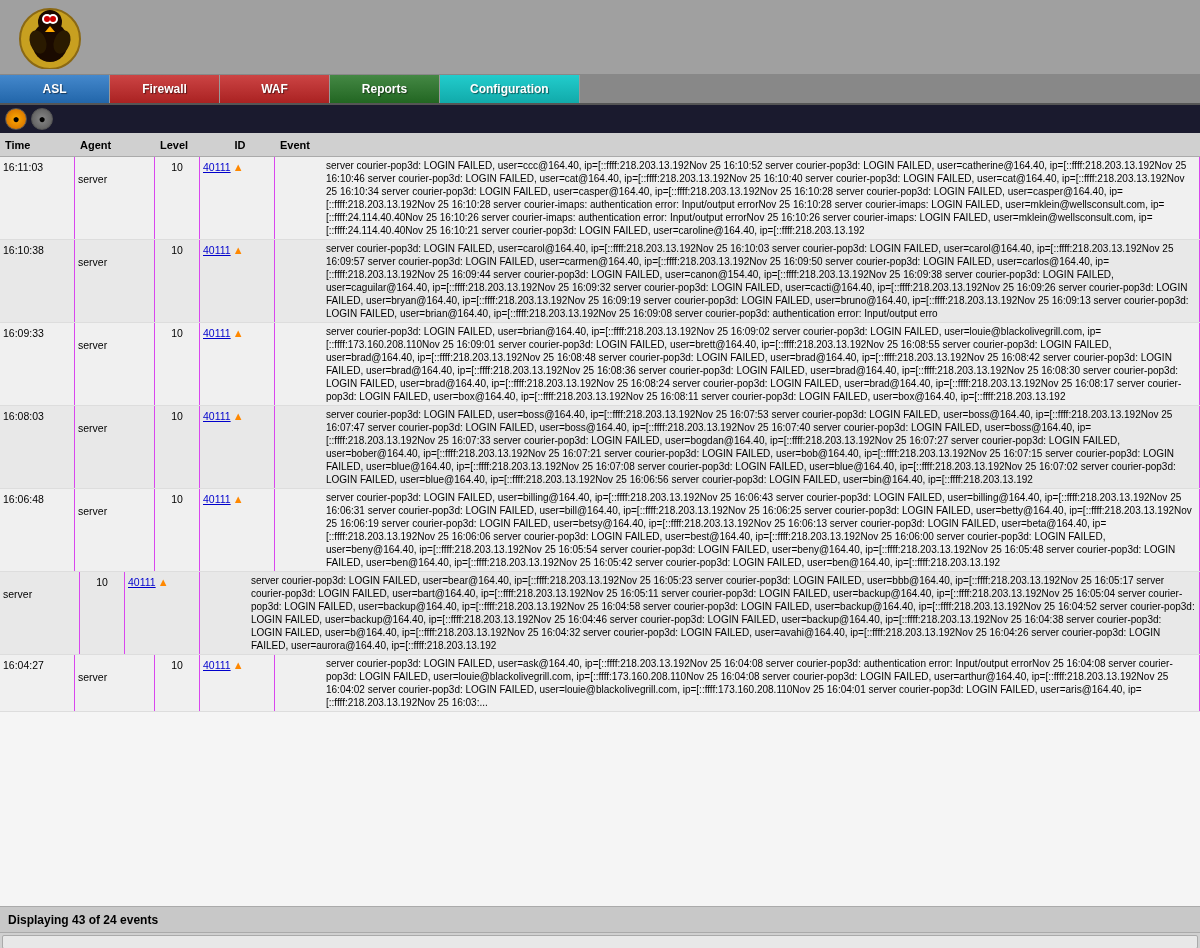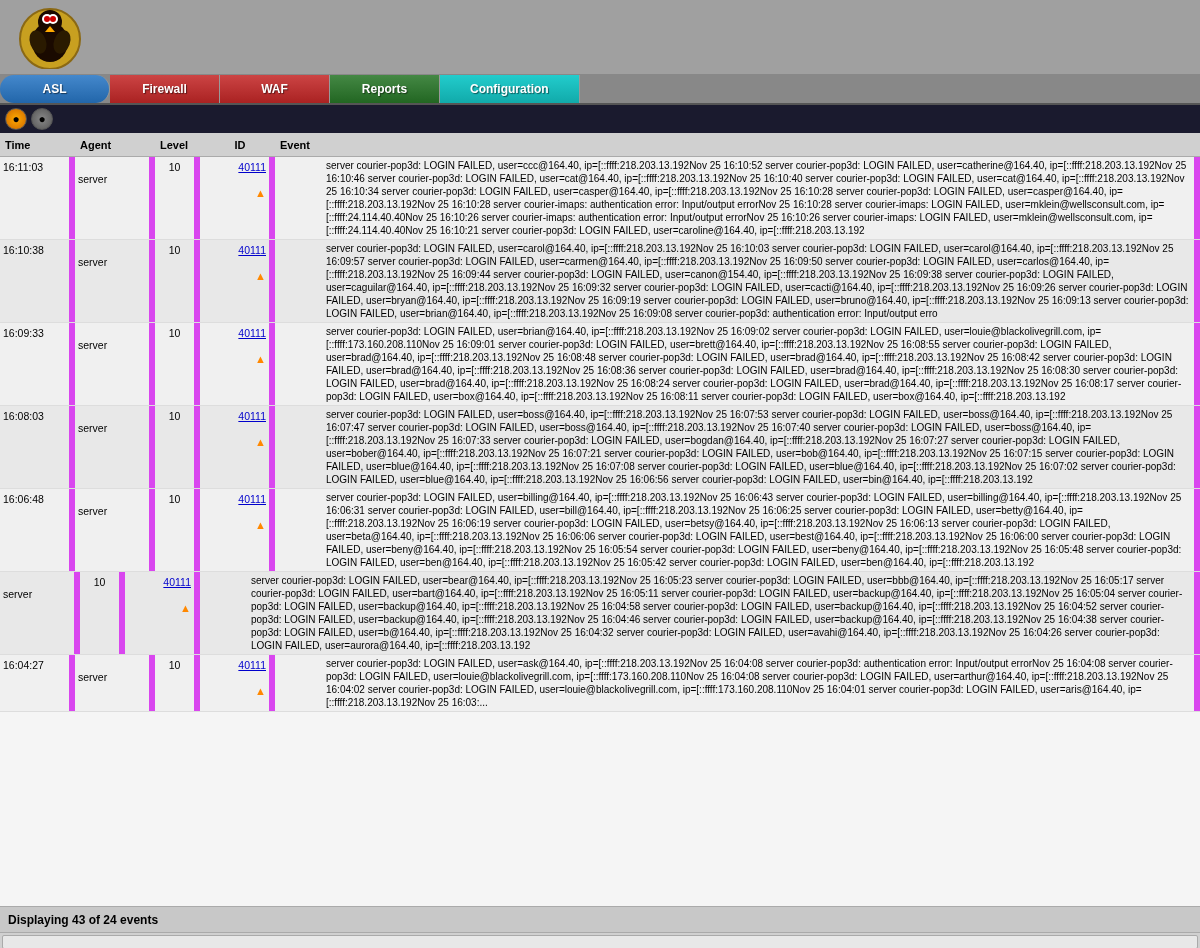--- a/index.html
+++ b/index.html
@@ -37,21 +37,21 @@
       justify-content: center;
       font-size: 12px;
       font-weight: bold;
       color: white;
       cursor: pointer;
       border: none;
       border-right: 1px solid #999;
       min-width: 110px;
       text-shadow: 1px 1px 1px rgba(0,0,0,0.5);
     }
-    .nav-btn.asl { background: linear-gradient(to bottom, #4488cc, #2266aa); border-radius: 14px; }
+    .nav-btn.asl { background: linear-gradient(to bottom, #4488cc, #2266aa); }
     .nav-btn.firewall { background: linear-gradient(to bottom, #cc4444, #aa2222); }
     .nav-btn.waf { background: linear-gradient(to bottom, #cc4444, #aa2222); }
     .nav-btn.reports { background: linear-gradient(to bottom, #448844, #226622); }
     .nav-btn.configuration { background: linear-gradient(to bottom, #22cccc, #11aaaa); }
 
     
     #toolbar {
       height: 28px;
       background: #1a1a2e;
       display: flex;
@@ -100,26 +100,26 @@
       display: flex;
       border-bottom: 1px solid #ddd;
       min-height: 20px;
     }
     .log-row:nth-child(odd) { background: #f0f0f0; }
     .log-row:nth-child(even) { background: #e8e8e8; }
     .cell {
       padding: 2px 3px;
       font-size: 10.5px;
       color: #000;
-      border-right: 6px solid #d946ef;
+      border-right: 1px solid #d946ef;
     }
     .cell.time { width: 75px; flex-shrink: 0; vertical-align: top; white-space: nowrap; padding-top: 4px; }
     .cell.agent { width: 80px; flex-shrink: 0; padding-top: 16px; }
     .cell.level { width: 45px; flex-shrink: 0; padding-top: 4px; text-align: center; }
-    .cell.id-cell { width: 75px; flex-shrink: 0; padding-top: 4px; display: flex; align-items: flex-end; gap: 14px; flex-direction: column; }
+    .cell.id-cell { width: 75px; flex-shrink: 0; padding-top: 4px; display: flex; align-items: flex-start; gap: 2px; }
     .cell.event { flex: 1; font-size: 10px; line-height: 1.3; padding: 2px 4px; margin-left: 47px; }
     .id-link { color: #0000cc; text-decoration: underline; cursor: pointer; }
     .warn-icon { color: #ff8800; font-size: 11px; }
 
     
     #statusbar {
       height: 26px;
       background: #c8c8c8;
       border-top: 1px solid #aaa;
       display: flex;

